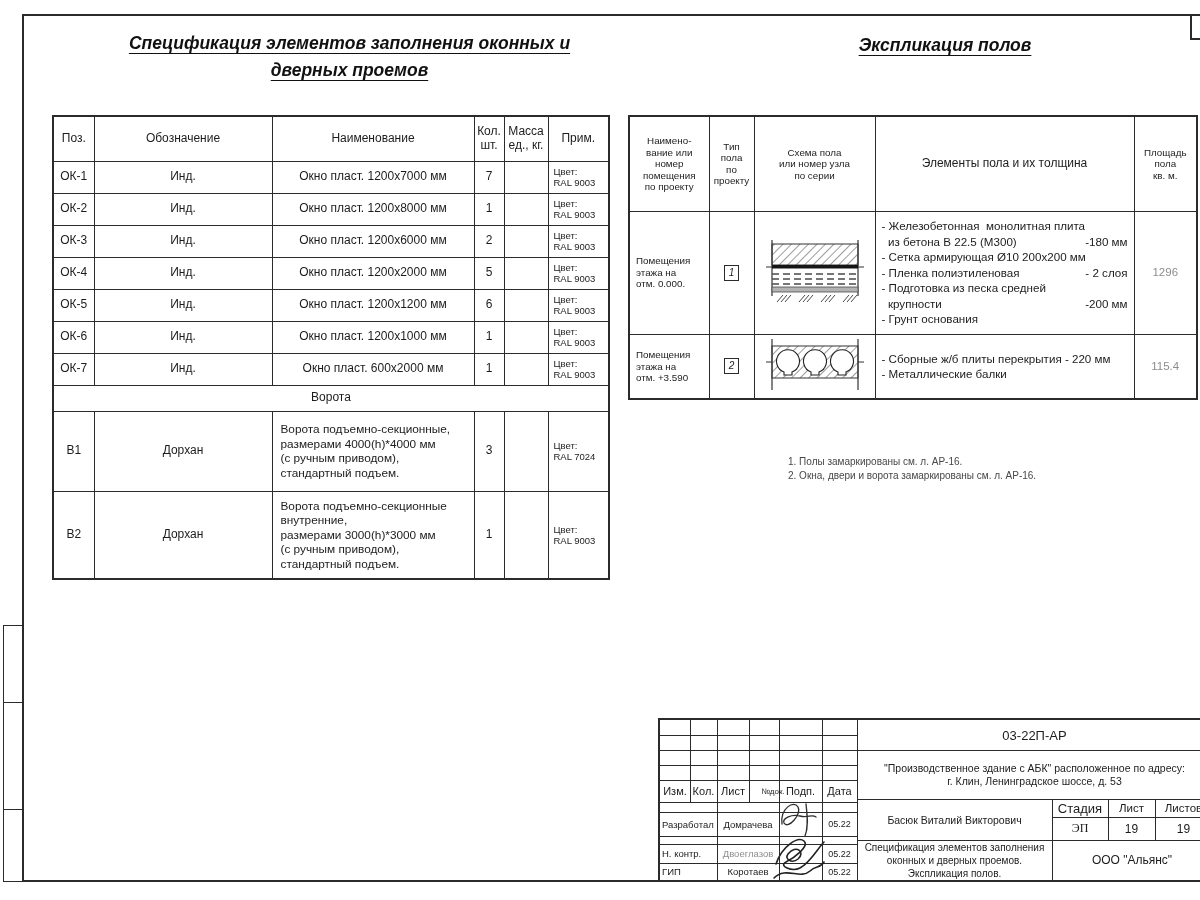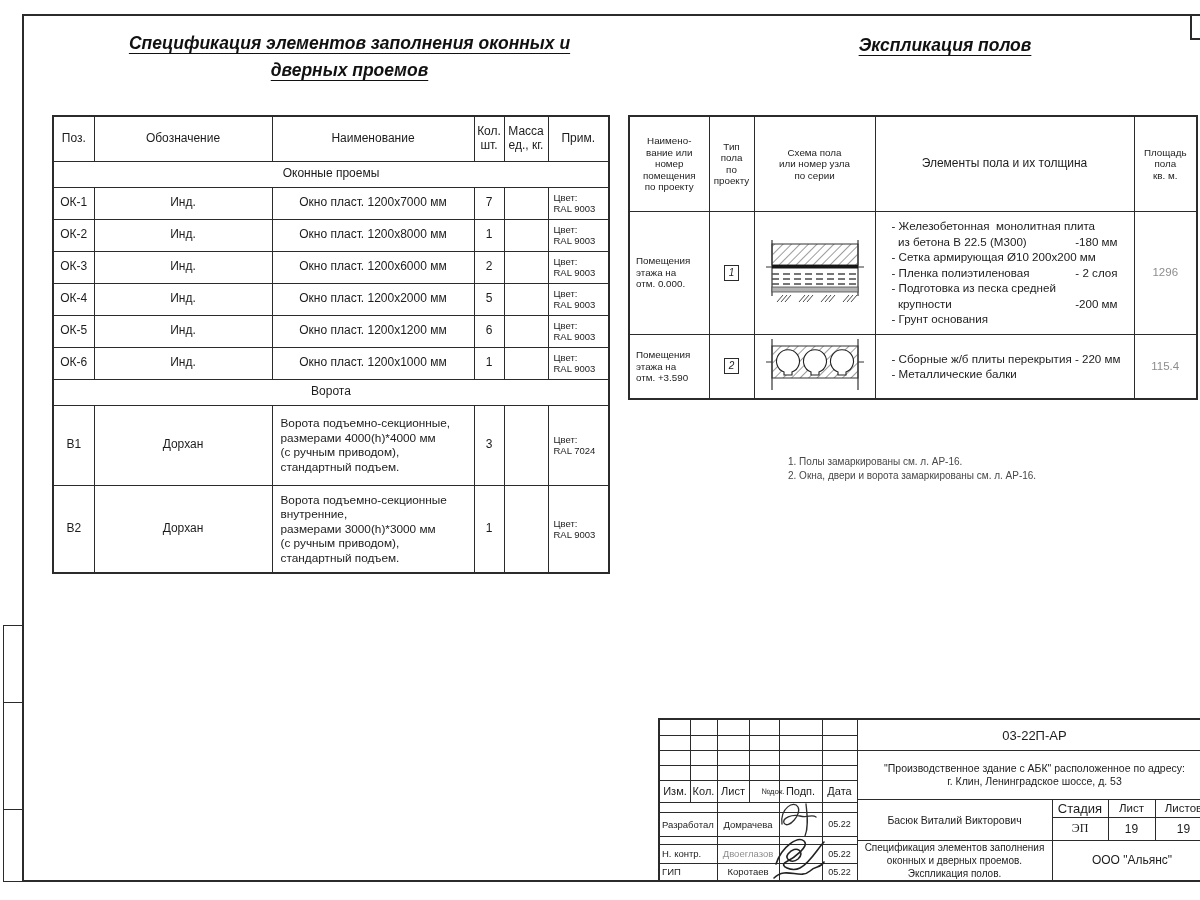--- a/index.html
+++ b/index.html
@@ -21,21 +21,21 @@
   table.gost td, table.gost th {
     border:1.3px solid #2b2b2b; padding:0 2px; vertical-align:middle;
     text-align:center; font-weight:normal; font-size:12px; line-height:13.5px; color:#1c1c1c;
   }
   .pre { white-space:pre-line; }
   .left { text-align:left !important; }
   .note-cell { font-size:9.5px !important; line-height:11px !important; text-align:left !important; padding-left:5px !important; }
   .name-cell-multiline { font-size:11.8px !important; line-height:14.5px !important; text-align:left !important; padding-left:8px !important; }
   .muted { color:#8d8d8d !important; }
   .small-cell { font-size:9.8px !important; line-height:11.5px !important; }
-  .el-cell { padding:4px 16px !important; }
+  .el-cell { padding:4px 6px !important; }
   .el-line { display:flex; justify-content:space-between; font-size:11.6px; line-height:15.5px; white-space:pre; }
   .type-badge { display:inline-block; border:1.2px solid #2b2b2b; font-style:italic; font-size:10px; line-height:12px; padding:1px 4px; background:#fff; }
 
   .notes { position:absolute; left:788px; top:455px; font-size:10px; line-height:14px; color:#474747; }
 
   
   #tb { position:absolute; left:658px; top:718px; width:552px; height:164px; border:2px solid #2b2b2b; background:#fff; }
   #tb .tline { position:absolute; background:#2b2b2b; }
   #tb .cell { position:absolute; display:flex; align-items:center; justify-content:center; text-align:center; color:#1c1c1c; }
   .sig { position:absolute; }
@@ -70,23 +70,20 @@
         <tr style="height:45px;">
       <th class="pre">Поз.</th>
       <th class="pre">Обозначение</th>
       <th class="pre">Наименование</th>
       <th class="pre">Кол.
 шт.</th>
       <th class="pre">Масса
 ед., кг.</th>
       <th class="pre">Прим.</th>
     </tr>
-    <tr style="height:26px;">
-      <td colspan="6">Оконные проемы</td>
-    </tr>
     <tr style="height:32px;">
       <td>ОК-1</td>
       <td>Инд.</td>
       <td>Окно пласт. 1200х7000 мм</td>
       <td>7</td>
       <td></td>
       <td class="note-cell pre">Цвет:
 RAL 9003</td>
     </tr>
     <tr style="height:32px;">
@@ -122,20 +119,29 @@
       <td>Окно пласт. 1200х1200 мм</td>
       <td>6</td>
       <td></td>
       <td class="note-cell pre">Цвет:
 RAL 9003</td>
     </tr>
     <tr style="height:32px;">
       <td>ОК-6</td>
       <td>Инд.</td>
       <td>Окно пласт. 1200х1000 мм</td>
+      <td>1</td>
+      <td></td>
+      <td class="note-cell pre">Цвет:
+RAL 9003</td>
+    </tr>
+    <tr style="height:32px;">
+      <td>ОК-7</td>
+      <td>Инд.</td>
+      <td>Окно пласт. 600х2000 мм</td>
       <td>1</td>
       <td></td>
       <td class="note-cell pre">Цвет:
 RAL 9003</td>
     </tr>
     <tr style="height:26px;">
       <td colspan="6">Ворота</td>
     </tr>
     <tr style="height:80px;">
       <td>В1</td>

